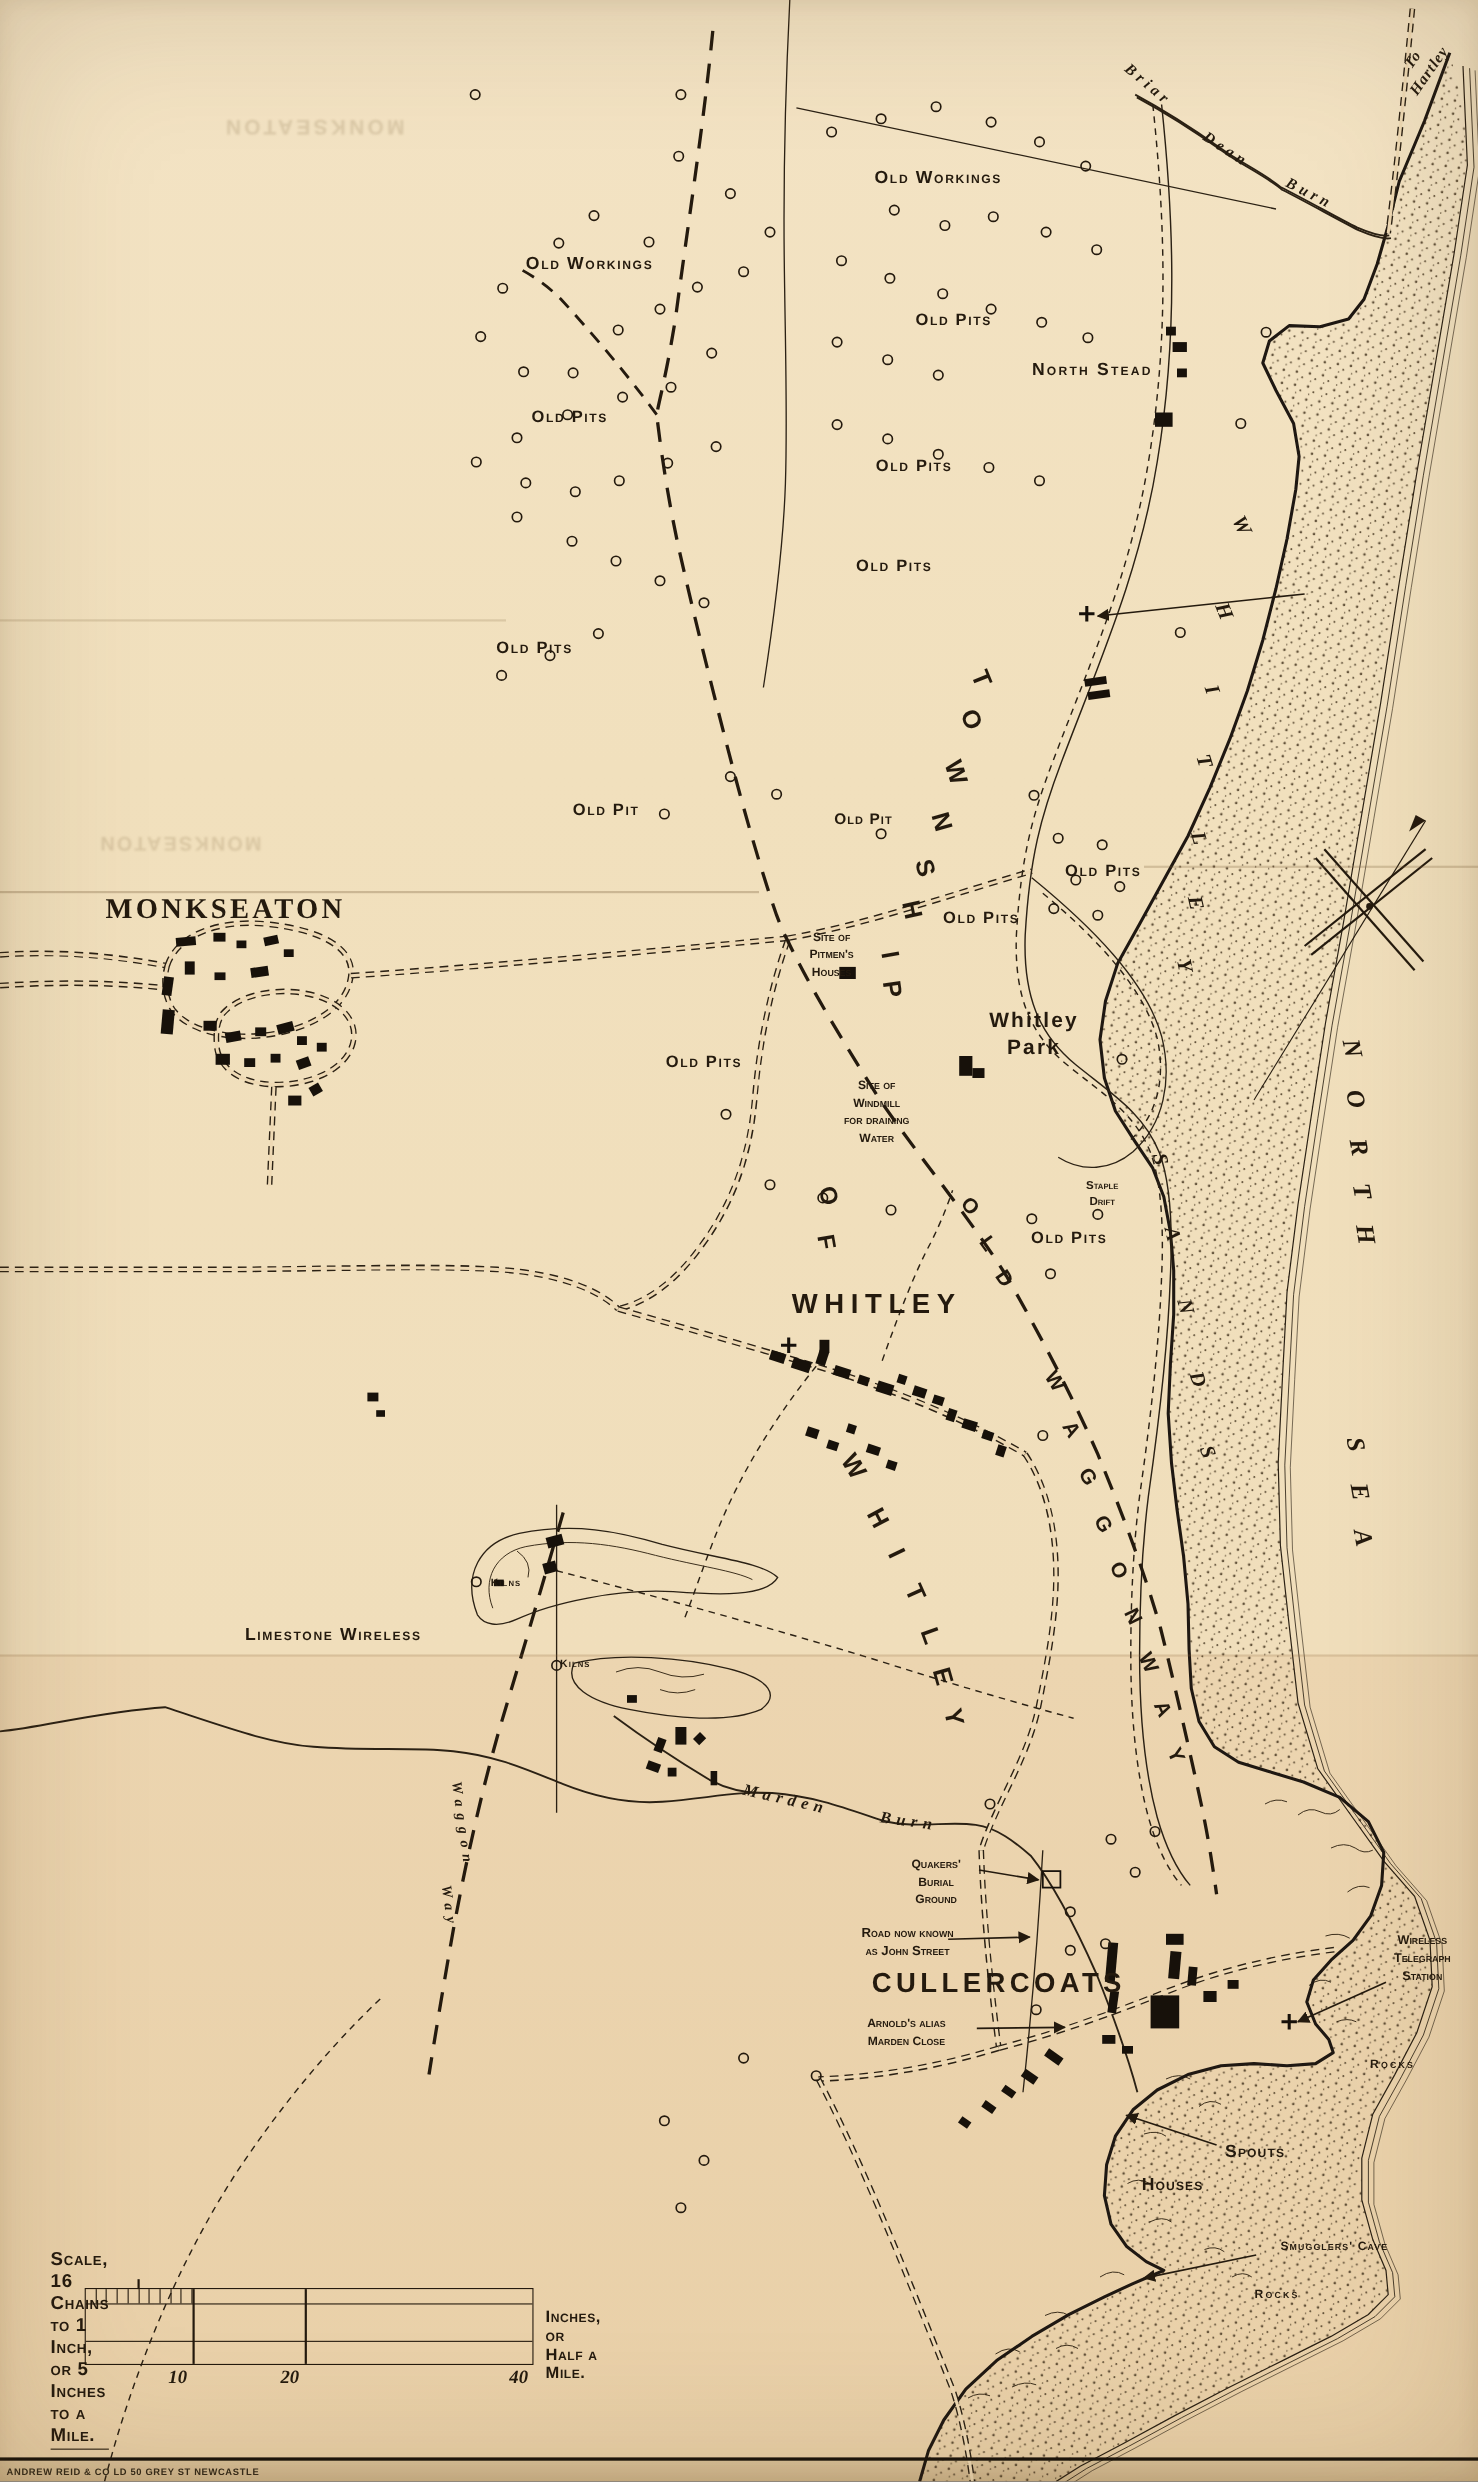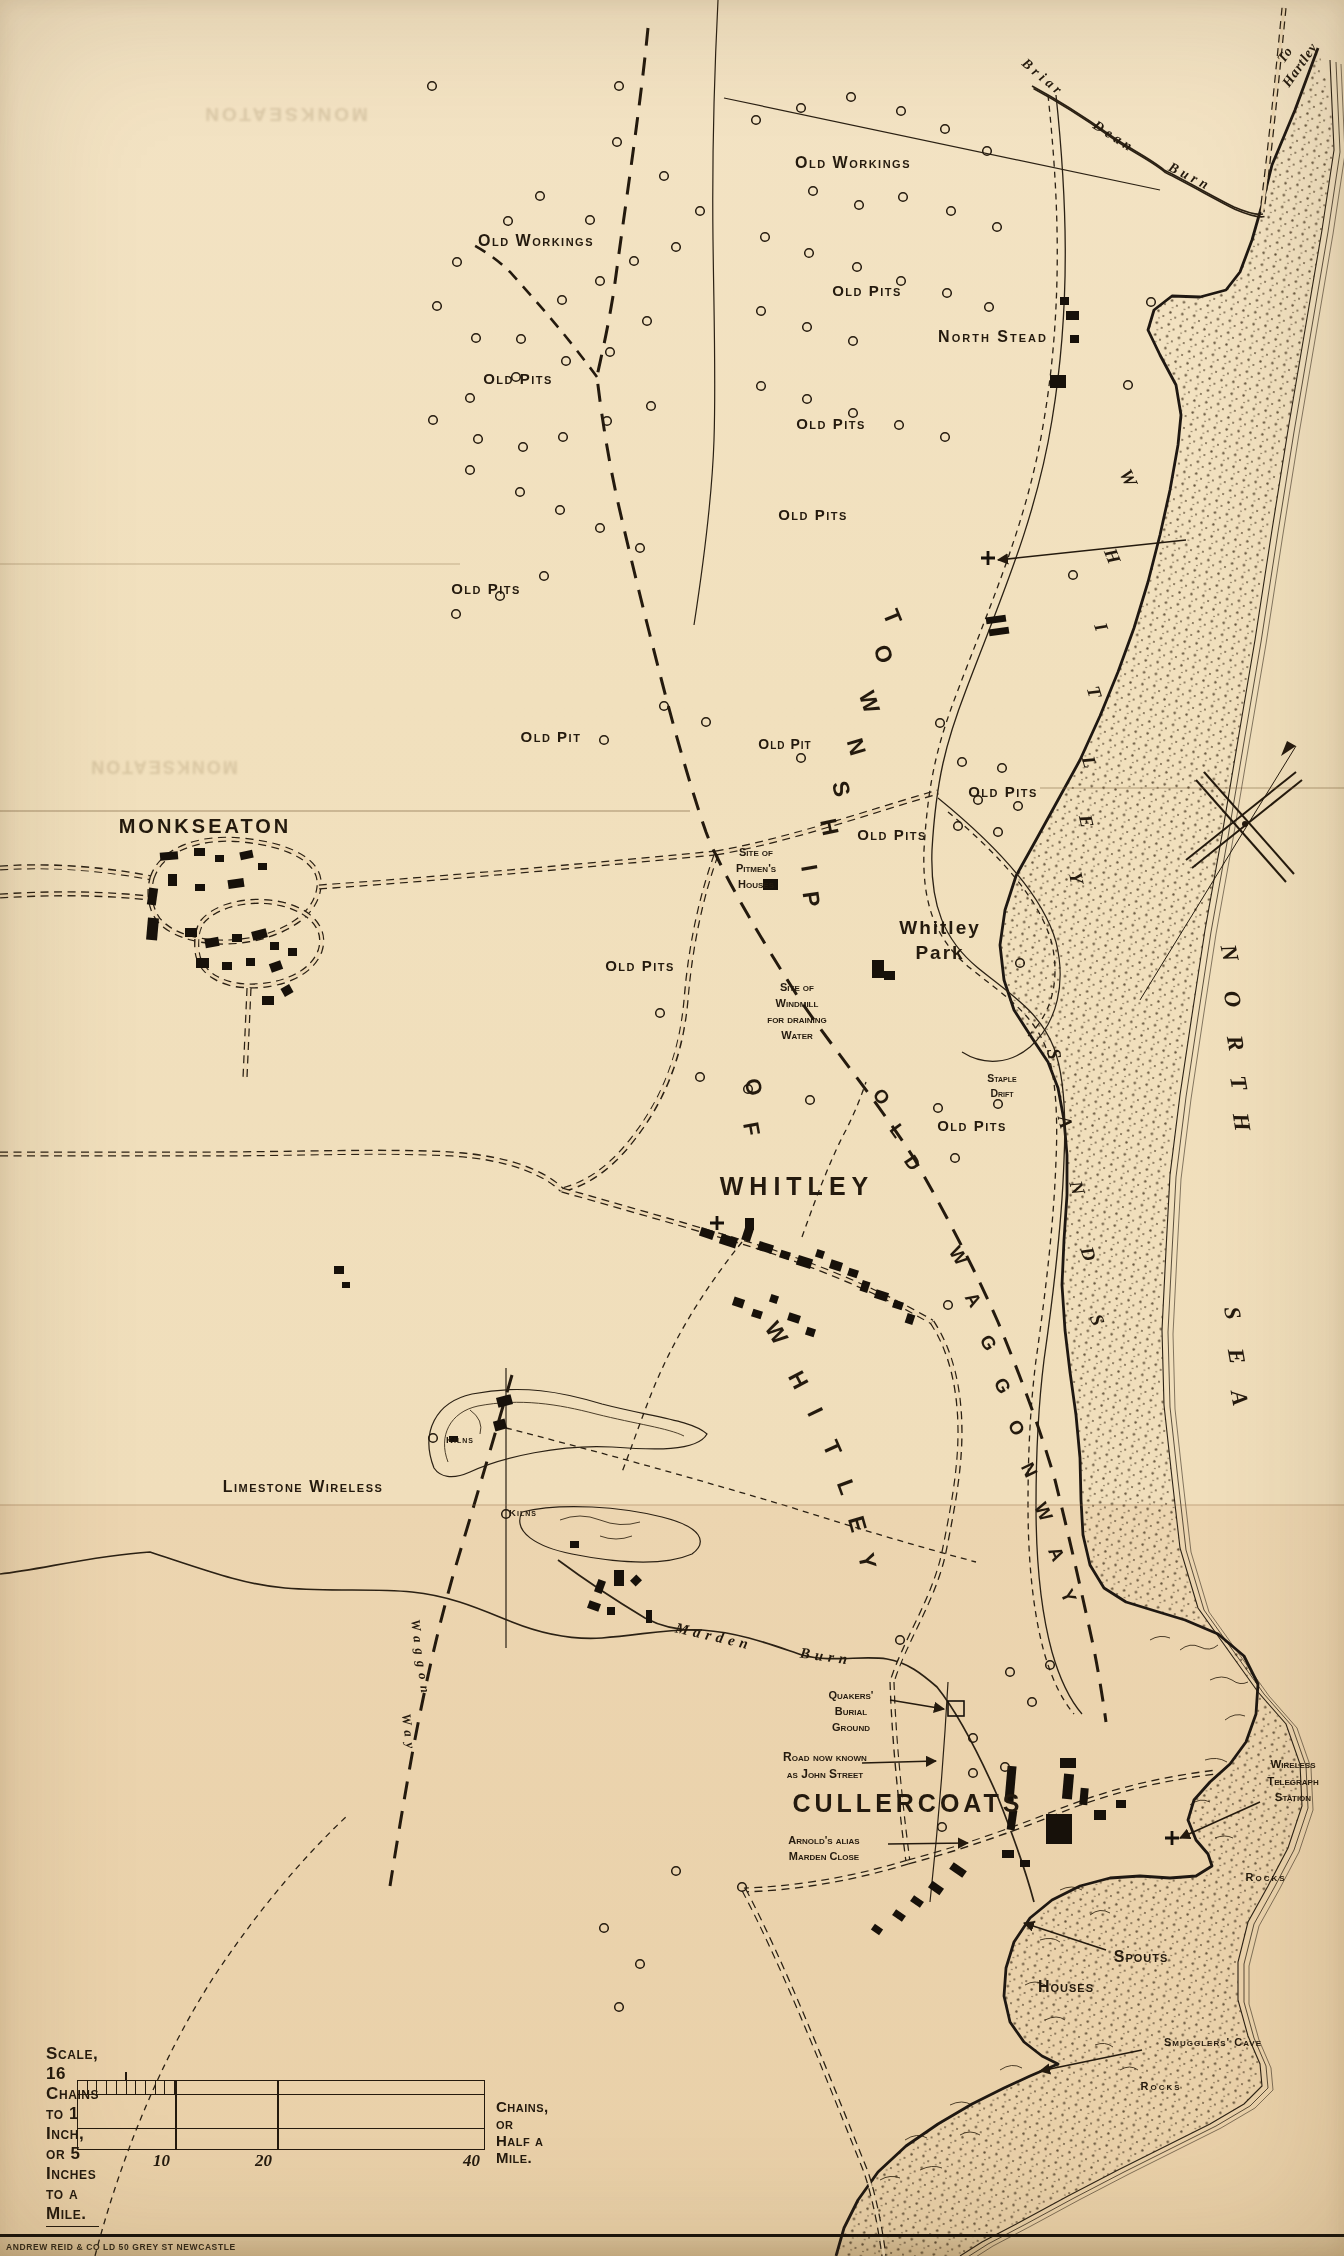--- a/index.html
+++ b/index.html
@@ -437,21 +437,21 @@
       <div class="maplabel st-sc" style="left: 813px; top: 515px; font-size: 15px; letter-spacing: 1.5px; transform: translate(-50%, -50%) rotate(0deg);">Old Pits</div>
       <div class="maplabel st-sc" style="left: 486px; top: 589px; font-size: 15px; letter-spacing: 1.5px; transform: translate(-50%, -50%) rotate(0deg);">Old Pits</div>
       <div class="maplabel st-sc" style="left: 551px; top: 737px; font-size: 15px; letter-spacing: 1.5px; transform: translate(-50%, -50%) rotate(0deg);">Old Pit</div>
       <div class="maplabel st-sc" style="left: 785px; top: 744px; font-size: 14px; letter-spacing: 1px; transform: translate(-50%, -50%) rotate(0deg);">Old Pit</div>
       <div class="maplabel st-sc" style="left: 1003px; top: 792px; font-size: 15px; letter-spacing: 1.5px; transform: translate(-50%, -50%) rotate(0deg);">Old Pits</div>
       <div class="maplabel st-sc" style="left: 892px; top: 835px; font-size: 15px; letter-spacing: 1.5px; transform: translate(-50%, -50%) rotate(0deg);">Old Pits</div>
       <div class="maplabel st-sc" style="left: 640px; top: 966px; font-size: 15px; letter-spacing: 1.5px; transform: translate(-50%, -50%) rotate(0deg);">Old Pits</div>
       <div class="maplabel st-sc" style="left: 972px; top: 1126px; font-size: 15px; letter-spacing: 1.5px; transform: translate(-50%, -50%) rotate(0deg);">Old Pits</div>
       <div class="maplabel st-tiny" style="left: 1002px; top: 1086px; font-size: 10.5px; transform: translate(-50%, -50%) rotate(0deg);">Staple
 Drift</div>
-      <div class="maplabel st-cap" style="left: 205px; top: 826px; font-size: 20px; letter-spacing: 3px; transform: translate(-50%, -50%) rotate(0deg);">MONKSEATON</div>
+      <div class="maplabel st-cap" style="left: 205px; top: 826px; font-size: 26px; letter-spacing: 3px; transform: translate(-50%, -50%) rotate(0deg); font-family: Liberation Serif, serif;">MONKSEATON</div>
       <div class="maplabel st-tiny" style="left: 756px; top: 869px; font-size: 11px; transform: translate(-50%, -50%) rotate(0deg);">Site of
 Pitmen's
 Houses</div>
       <div class="maplabel st-cap" style="left: 940px; top: 941px; font-size: 19px; letter-spacing: 2px; transform: translate(-50%, -50%) rotate(0deg);">Whitley
 Park</div>
       <div class="maplabel st-tiny" style="left: 797px; top: 1012px; font-size: 11px; transform: translate(-50%, -50%) rotate(0deg);">Site of
 Windmill
 for draining
 Water</div>
       <div class="maplabel st-cap" style="left: 797px; top: 1186px; font-size: 25px; letter-spacing: 6px; transform: translate(-50%, -50%) rotate(0deg);">WHITLEY</div>
@@ -550,19 +550,19 @@
             <i></i>
         </div>
       </div>
       <div class="sb-row2"></div>
       <div class="sb-div sb-d1"></div>
       <div class="sb-div sb-d2"></div>
       <span class="sb-num sb-n10">10</span>
       <span class="sb-num sb-n20">20</span>
       <span class="sb-num sb-n40">40</span>
     </div>
-    <span class="scale-unit">Chains, or Half a Mile.</span>
+    <span class="scale-unit">Inches, or Half a Mile.</span>
   </div>
 
   <div class="edge-rule"></div>
   <div class="imprint">ANDREW REID &amp; CO LD 50 GREY ST NEWCASTLE</div>
 
 </div>
 
 </body></html>

